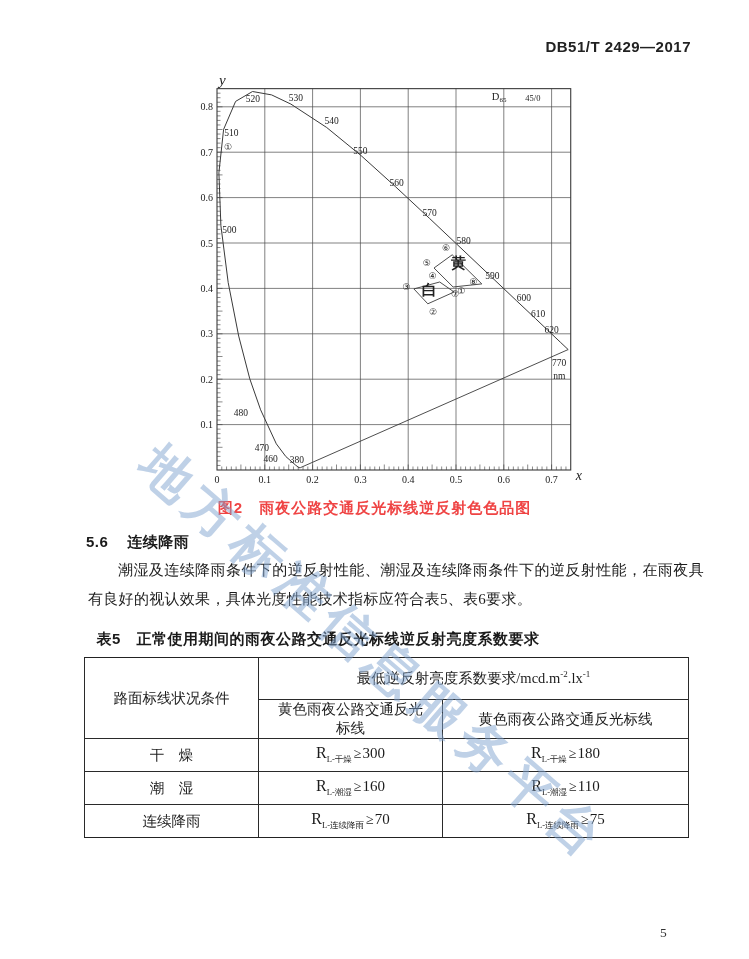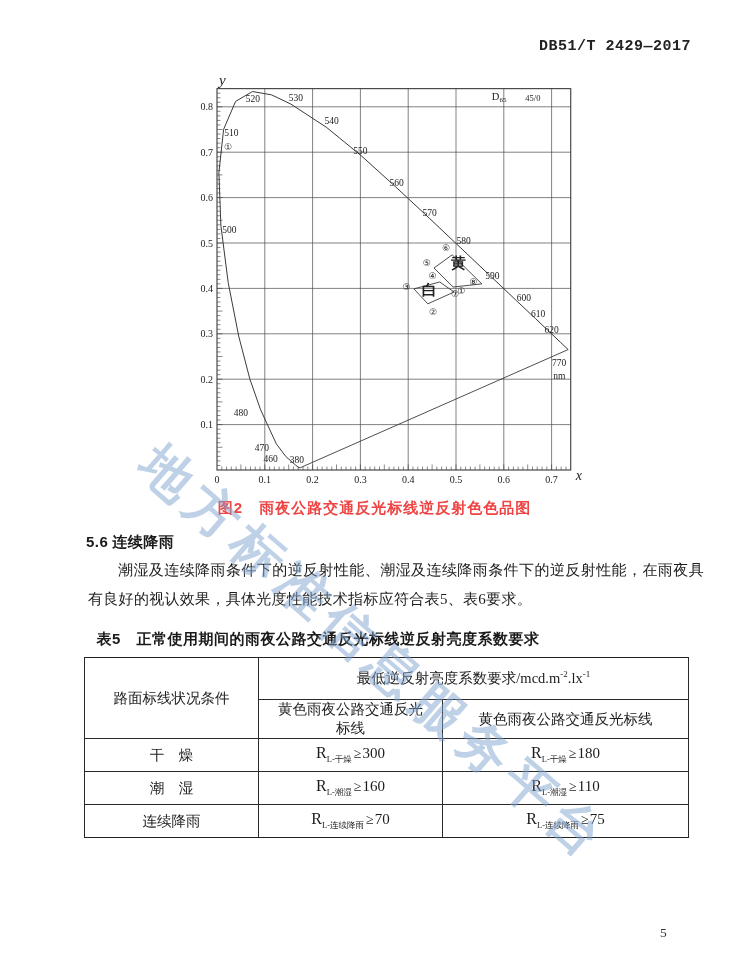--- a/index.html
+++ b/index.html
@@ -4,34 +4,34 @@
 <style>
   html,body{margin:0;padding:0;}
   body{
     width:749px;height:959px;position:relative;overflow:hidden;
     background:#ffffff;color:#1f1f1f;
     font-family:"Liberation Serif", serif;
   }
   .abs{position:absolute;}
   #header-code{
     top:38px;right:58px;
-    font-family:Liberation Mono, monospace;
+    font-family:Liberation Sans, sans-serif;
     font-weight:bold;font-size:15px;letter-spacing:0.5px;color:#222;
   }
   #chart-wrap{left:195px;top:75px;width:412px;height:420px;}
   #figure-caption{
     left:0;top:499px;width:749px;text-align:center;
     font-family:"Liberation Sans", sans-serif;
     font-weight:bold;font-size:15px;color:#ef4444;letter-spacing:1px;
   }
   #section-heading{
     left:86px;top:533px;font-family:"Liberation Sans", sans-serif;
     font-weight:bold;font-size:15px;color:#1a1a1a;letter-spacing:0.5px;
   }
-  #section-heading .secno{margin-right:4px;text-align:center;}
+  #section-heading .secno{margin-right:19px;text-align:center;}
   #body-paragraph{
     left:88px;top:556px;width:616px;
     font-size:15px;line-height:29px;text-align:justify;
     text-indent:2em;color:#1c1c1c;letter-spacing:0.3px;
   }
   #table5-title{
     left:0;top:630px;width:636px;text-align:center;
     font-family:"Liberation Sans", sans-serif;
     font-weight:bold;font-size:15px;color:#1a1a1a;letter-spacing:0.5px;
   }

